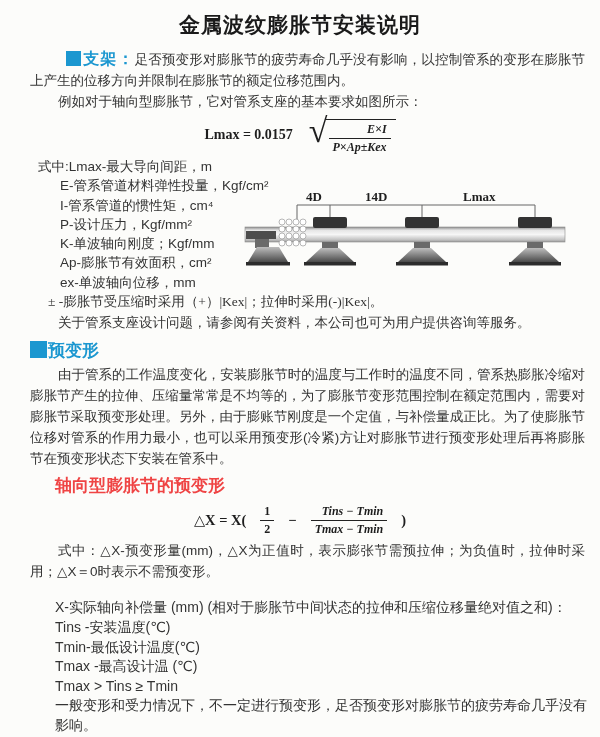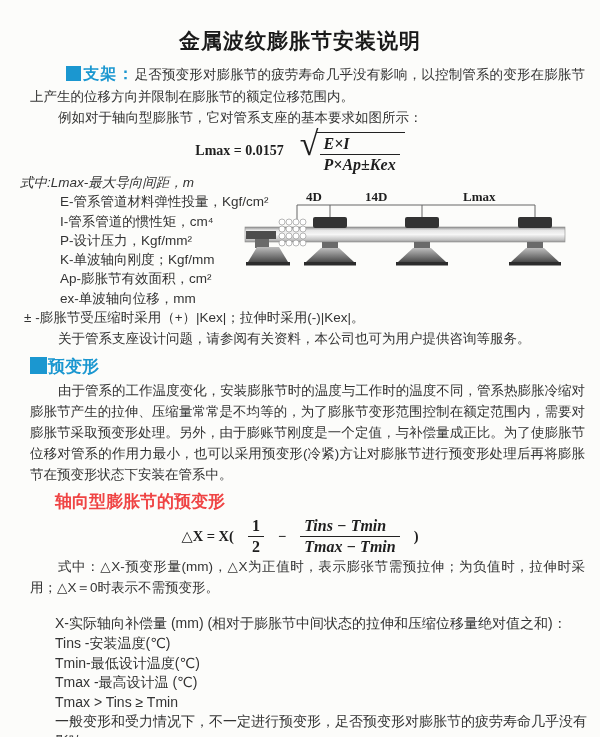--- a/index.html
+++ b/index.html
@@ -4,53 +4,53 @@
 <style>
   * { margin:0; padding:0; box-sizing:border-box; }
   html,body { background:#fcfcfa; }
   .page {
     position:relative; width:600px; height:737px; margin:0 auto;
     background:#fcfcfa; overflow:hidden;
     font-family:"Liberation Sans","DejaVu Sans",sans-serif;
     color:#333;
   }
   .title {
-    padding-top:26px; margin-bottom:8px;
+    padding-top:10px; margin-bottom:8px;
     text-align:center; font-size:21px; font-weight:bold; color:#1a1a1a;
     letter-spacing:1px; line-height:30px;
   }
   .para { margin:0 15px 0 30px; font-size:13.5px; line-height:21px; text-align:justify; }
   .indent { text-indent:28px; }
   .p1 { margin-top:3px; text-indent:36px; }
-  .sec-label { font-size:16px; font-weight:bold; color:#1b97d0; letter-spacing:1px;font-family:Liberation Mono, monospace; }
+  .sec-label { font-size:16px; font-weight:bold; color:#1b97d0; letter-spacing:1px; }
   .sq { display:inline-block; width:15px; height:15px; background:#1b97d0; margin-right:2px; vertical-align:-2px; }
   .sq-lg { width:17px; height:17px; background:#1b97d0; vertical-align:-2px; margin-right:1px; }
 
   
   .formula {
     display:flex; justify-content:center; align-items:center; gap:14px;
     font-family:"Liberation Serif","DejaVu Serif",serif; font-weight:bold; color:#1e1e1e;
     font-size:14px;
   }
   .f1 { margin:6px 0 2px; height:34px; }
-  .frac { display:inline-block; vertical-align:middle; text-align:left; font-size:16px; font-style:italic; }
+  .frac { display:inline-block; vertical-align:middle; text-align:right; font-size:12px; font-style:italic; }
   .frac .num { display:block; border-bottom:1.3px solid #222; padding:0 4px 1px; }
   .frac .den { display:block; padding:1px 4px 0; }
   .sqrt { display:inline-flex; align-items:flex-start; margin-left:2px; }
   .sqrt-sign { font-size:34px; line-height:30px; font-weight:normal; margin-right:-3px; }
   .radicand { border-top:1.6px solid #222; margin-top:3px; padding:2px 5px 0 4px; }
   .radicand .frac .num { border-bottom:1.1px solid #222; }
   .f2 { margin:6px 0 2px; height:36px; font-size:14.5px; }
   .upright { font-style:normal; }
 
   
   .defs { margin-top:5px; font-size:13.5px; line-height:19.3px; }
-  .def-first { margin-left:20px;font-style:italic; }
+  .def-first { margin-left:38px; }
   .def-item  { margin-left:60px; }
-  .def-pm    { margin-left:24px; }
+  .def-pm    { margin-left:48px;font-family:Liberation Serif, serif; }
   .note { margin-top:1px; }
 
   
   .h-sec { margin:7px 0 2px 30px; font-size:17px; font-weight:bold; color:#1b97d0; line-height:22px; }
   .h-sub { font-size:17px; font-weight:bold; color:#ef4444; line-height:21px; }
   .h-axial { margin:6px 0 0 55px; }
   .h-lateral { margin:3px 0 0 30px; font-size:18px; }
 
   
   .tlines { margin:16px 0 0 55px; font-size:14px; line-height:19.6px; }

